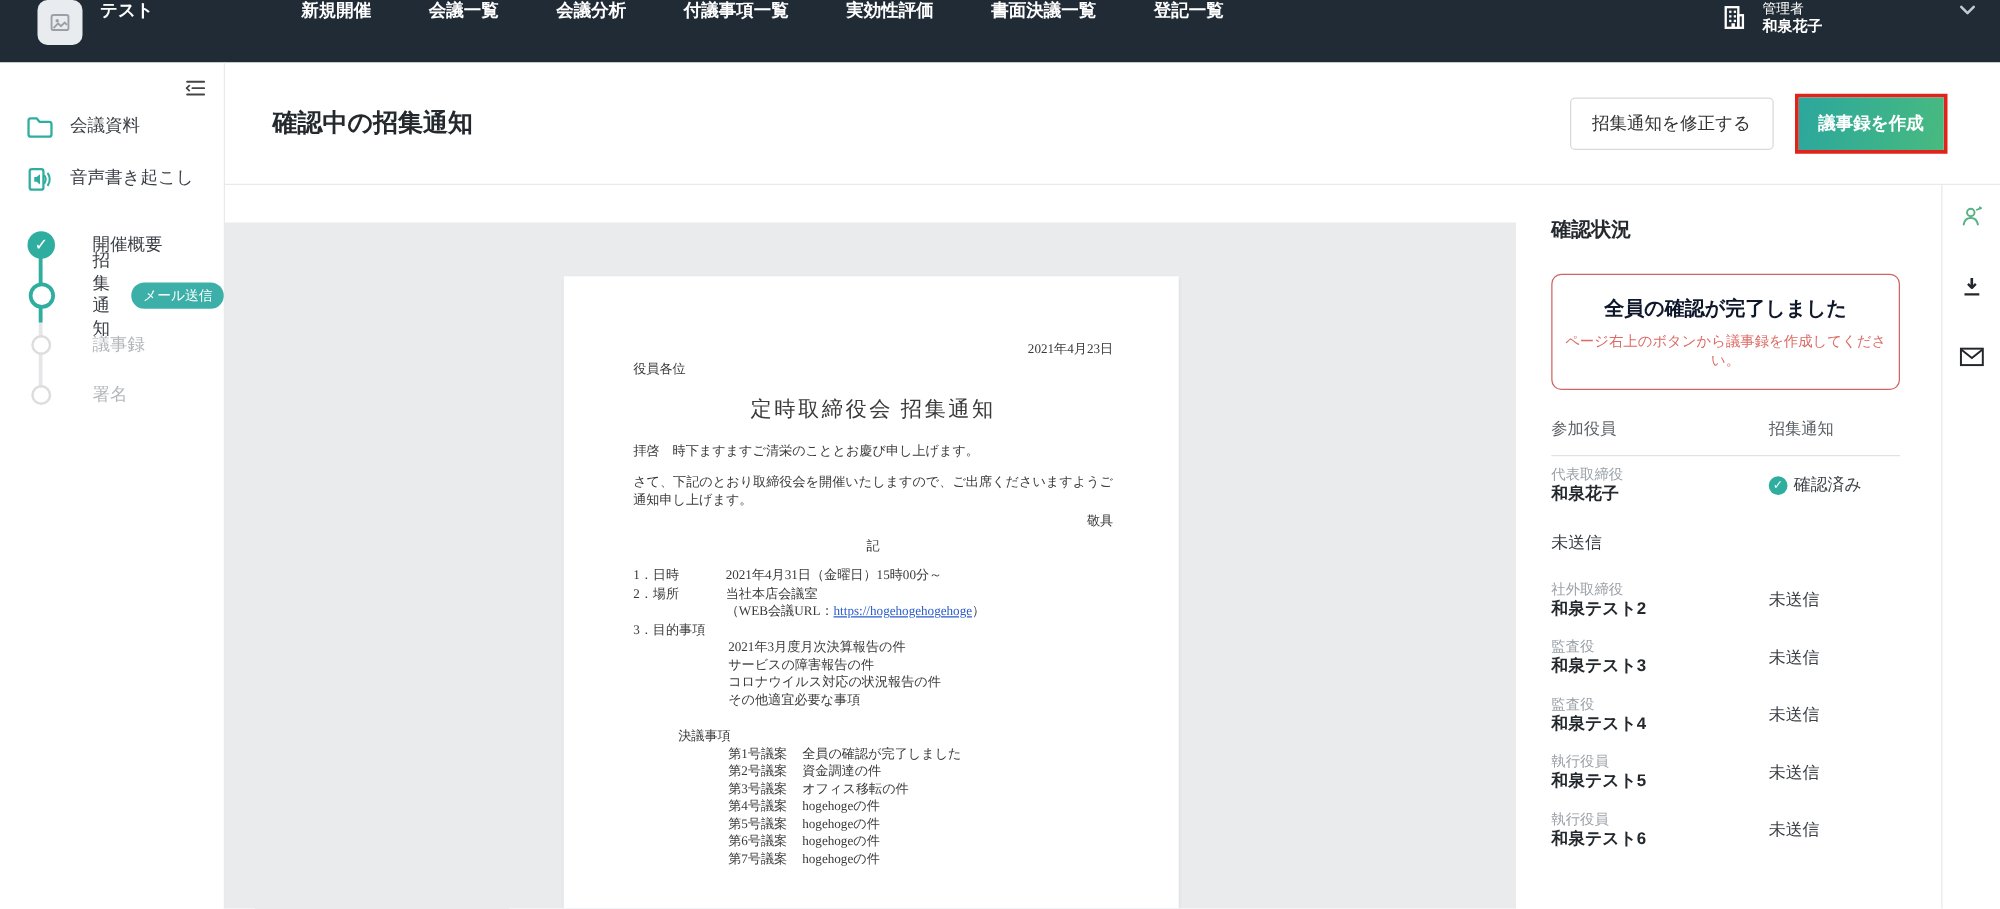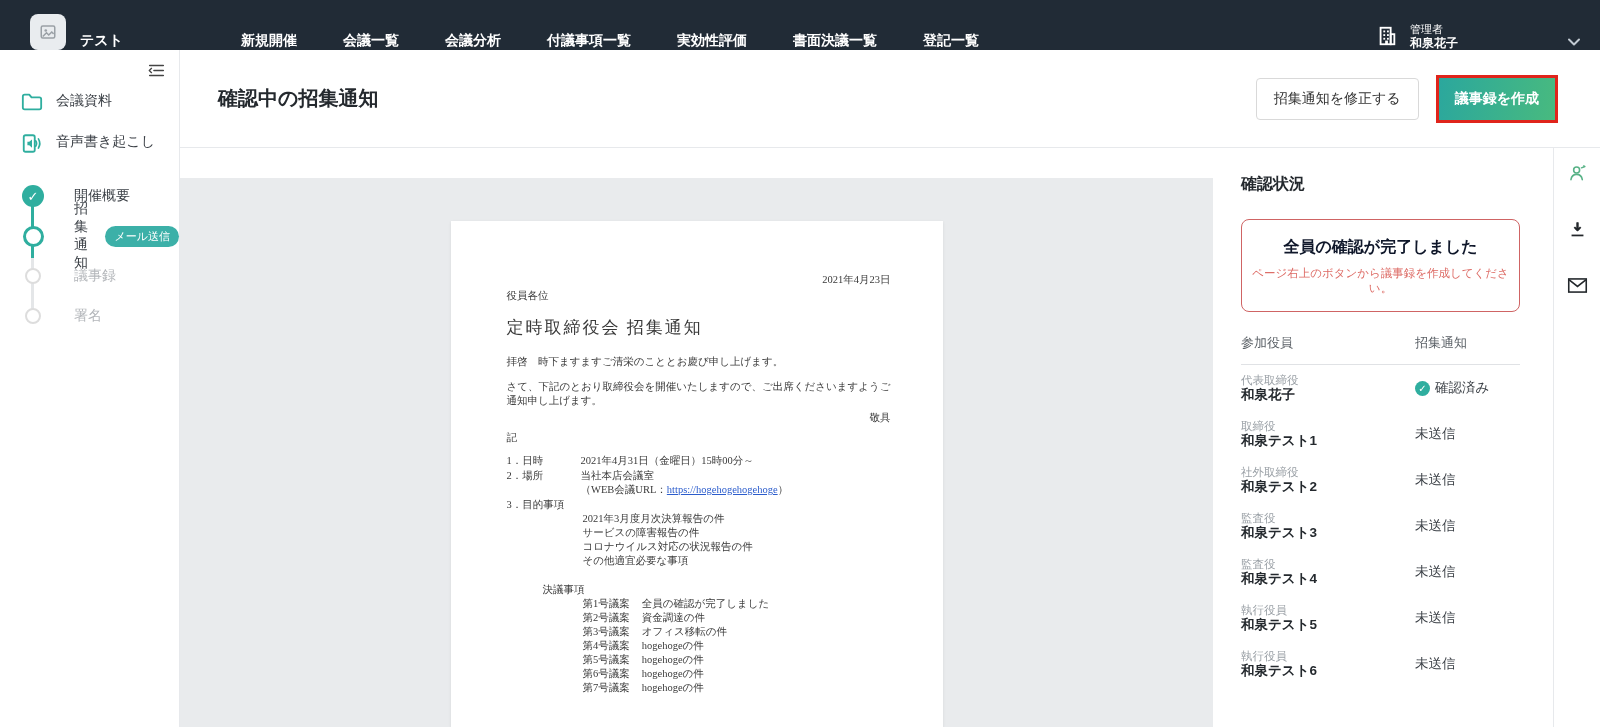--- a/index.html
+++ b/index.html
@@ -1,20 +1,20 @@
 <!DOCTYPE html>
 <html lang="ja"><head>
 <meta charset="utf-8">
 <style>
   * { margin:0; padding:0; box-sizing:border-box; }
   html,body { width:1600px; height:727px; overflow:hidden; background:#fff;
     font-family:"Liberation Sans","DejaVu Sans",sans-serif; }
 
   
-  .topbar { height:50px; background:#212b36; display:flex; align-items:flex-end; color:#fff; }
+  .topbar { height:50px; background:#212b36; display:flex; align-items:flex-start; color:#fff; }
   .logo-box { width:36px; height:36px; background:#e9ecef; border-radius:8px; margin-left:30px;
     display:flex; align-items:center; justify-content:center; flex:0 0 auto; cursor:pointer; }
   .logo-label { margin-left:14px; font-size:14px; font-weight:700; }
   .topnav { display:flex; gap:46px; margin-left:118px; }
   .nav-item { color:#fff; font-size:14px; font-weight:700; text-decoration:none; cursor:pointer; white-space:nowrap; }
   .top-spacer { flex:1; }
   .userblock { display:flex; align-items:center; gap:12px; }
   .usertext { font-size:11px; line-height:14px; }
   .usertext .uname { font-size:12px; font-weight:700; }
   .chevron-wrap { margin-left:108px; margin-right:18px; cursor:pointer; display:flex; align-items:center; }
@@ -54,21 +54,21 @@
     color:#fff; font-size:14px; font-weight:700; padding:12px 16px; cursor:pointer; font-family:inherit; }
 
   .content-row { flex:1; display:flex; min-height:0; }
 
   
   .doc-area { flex:1; background:#e9ebed; display:flex; justify-content:center; overflow:hidden;margin-top:30px; }
   .doc-page { width:492px; margin-top:43px; background:#fff; box-shadow:0 1px 3px rgba(0,0,0,.08);
     padding:52px 52px 40px 56px; font-family:"Liberation Serif","DejaVu Serif",serif;
     font-size:10.5px; line-height:14px; color:#3a3a3a; }
   .t-right { text-align:right; }
-  .t-center { }
+  .t-center { text-align:center; }
   .doc-addressee { margin-top:2px; }
   .doc-sender { margin-top:8px; line-height:13.5px; }
   .doc-title { font-size:17px; font-weight:400; letter-spacing:2px; margin-top:18px; margin-bottom:20px; }
   .doc-p { margin-top:11px; }
   .doc-closing { margin-top:3px; }
   .doc-record { margin-top:6px; }
   .doc-items { margin-top:9px; }
   .doc-item { margin-top:1px; }
   .doc-label { display:inline-block; min-width:74px; }
   .doc-weburl { margin-left:74px; }
@@ -306,24 +306,20 @@
                   <div class="member-role">代表取締役</div>
                   <div class="member-name">和泉花子</div>
                 </div>
                 <div class="member-status">
                   <span class="check-badge">✓</span>
                   <span>確認済み</span>
                 </div>
               </div>
 
               <div class="member-row">
-                <div class="member-info">
-                  <div class="member-role">取締役</div>
-                  <div class="member-name">和泉テスト1</div>
-                </div>
                 <div class="member-status">
 
                   <span>未送信</span>
                 </div>
               </div>
 
               <div class="member-row">
                 <div class="member-info">
                   <div class="member-role">社外取締役</div>
                   <div class="member-name">和泉テスト2</div>

